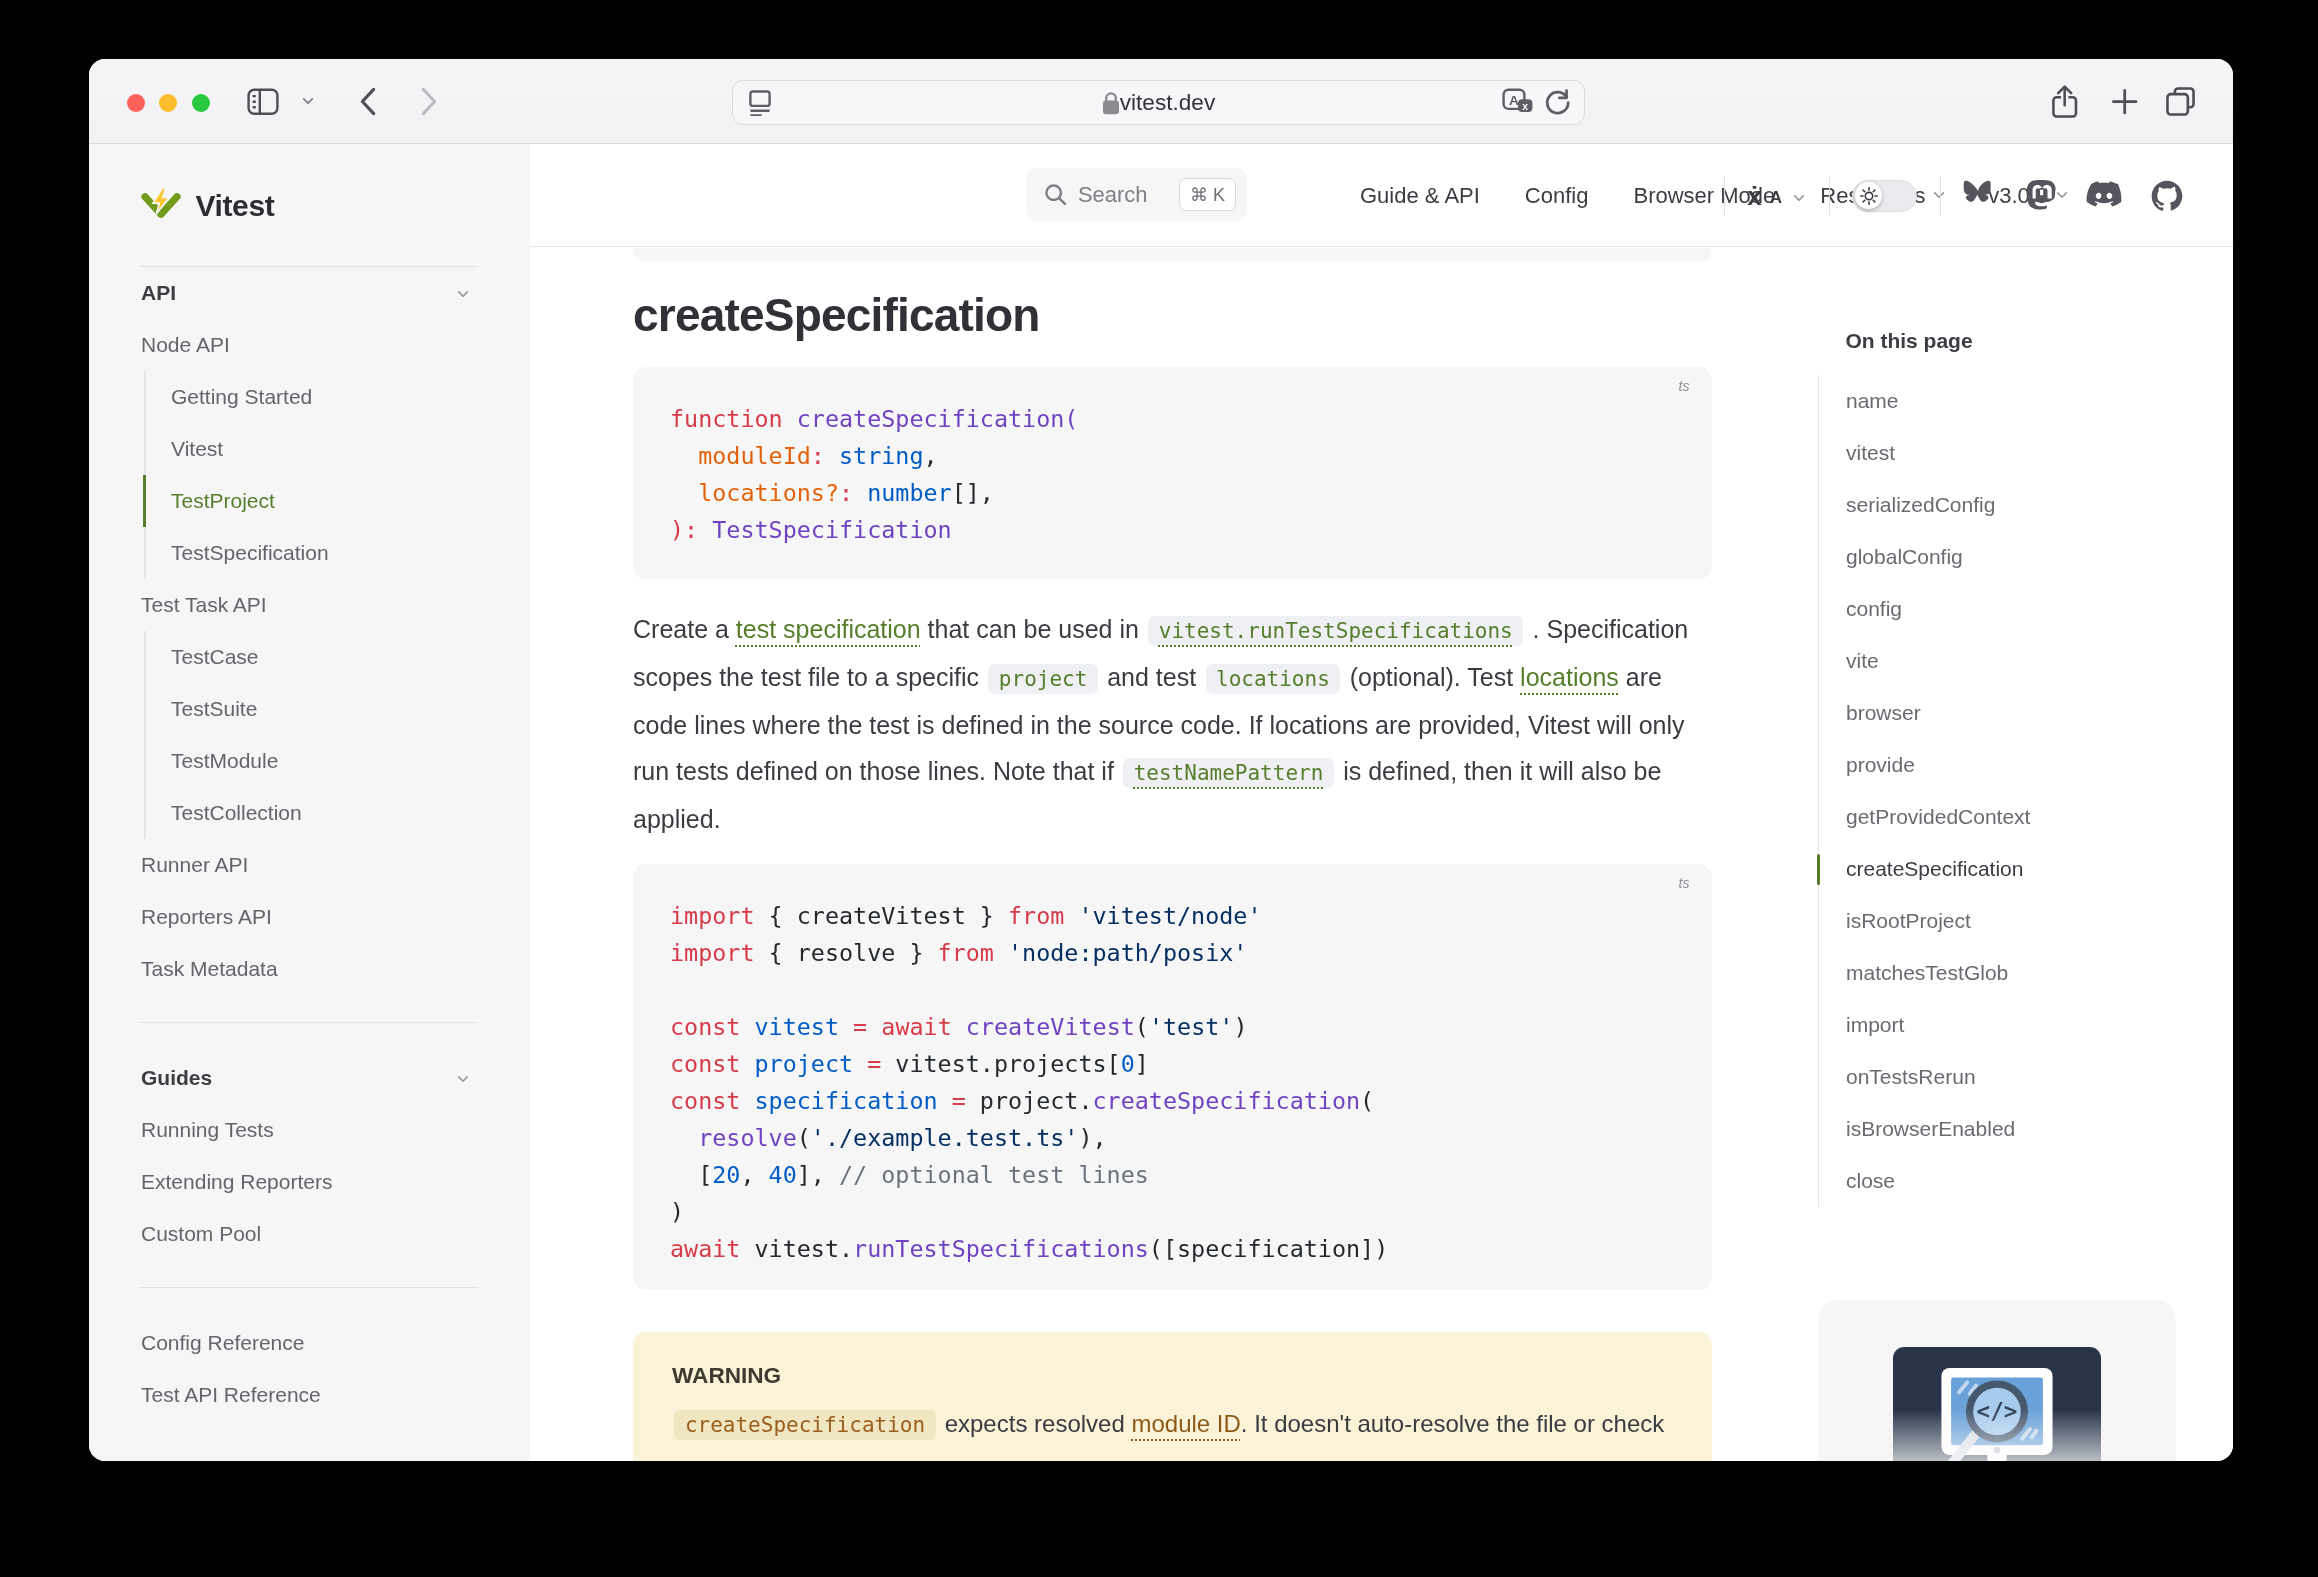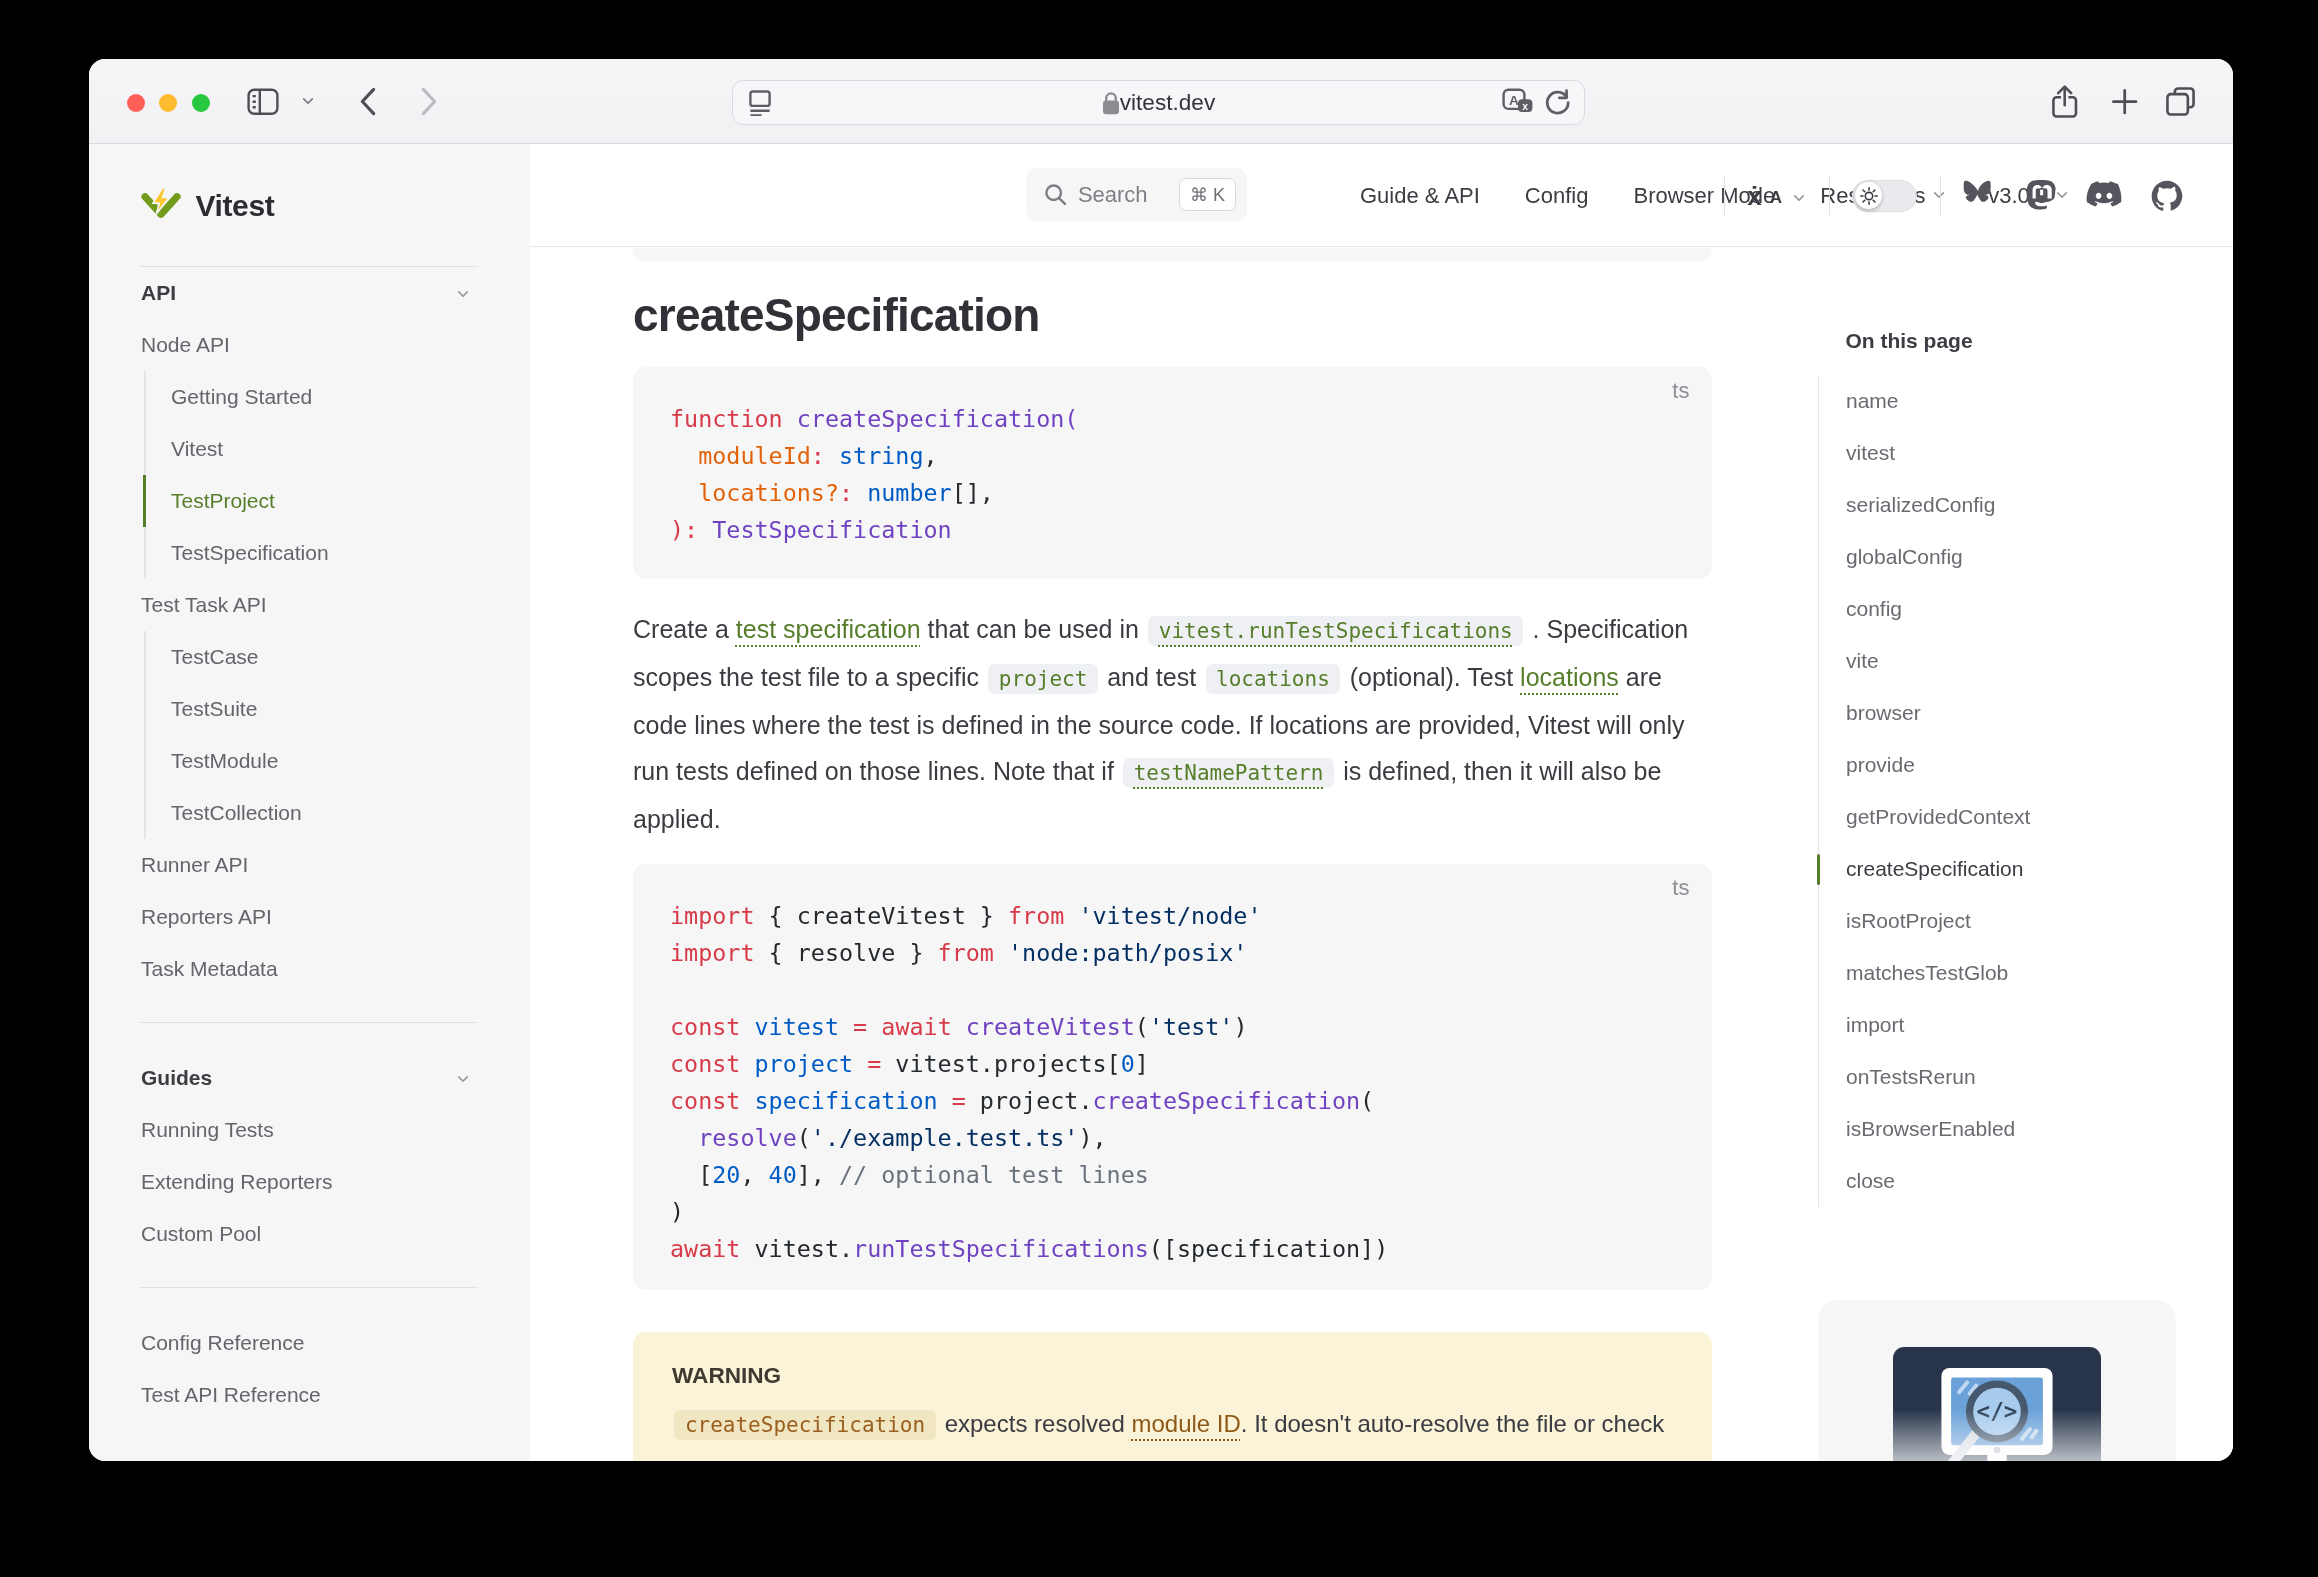--- a/index.html
+++ b/index.html
@@ -78,21 +78,21 @@
   .social { display:flex; align-items:center; gap:29px; color:#55555e; }
 
   
   .content { position:absolute; left:544px; top:0; width:1079px; height:100%; }
   .prevstrip { position:absolute; left:0; top:189px; width:100%; height:13px;
                background:#f6f6f7; border-radius:0 0 11.3px 11.3px; }
   h1.title { position:absolute; left:0; top:229px; font-size:46px; font-weight:600;
              letter-spacing:-0.8px; color:#303036; }
   .codeblock { position:absolute; left:0; width:100%; background:#f6f6f7; border-radius:13px; }
   .cb1 { top:308px; height:212px; } .cb2 { top:805px; height:426px; }
-  .codelang { position:absolute; top:11.3px; right:22.6px; font-size:22px; color:#8f8f96; }
+  .codelang { position:absolute; top:11.3px; right:22.6px; font-size:14px; color:#8f8f96;font-style:italic; }
   pre.code { padding:34px 0 0 37px; font-family:"DejaVu Sans Mono", monospace;
              font-size:23.4px; line-height:37px; }
   .code-line { height:37px; white-space:pre; }
   .tok-k{color:#d73a49} .tok-f{color:#6f42c1} .tok-v{color:#005cc5} .tok-o{color:#e36209}
   .tok-s{color:#032f62} .tok-n{color:#005cc5} .tok-c{color:#6a737d} .tok-p{color:#24292e}
 
   .para { position:absolute; left:0; top:547px; width:100%; font-size:25px; line-height:46px; color:#3b3b42; }
   .chip { font-family:"DejaVu Sans Mono", monospace; font-size:21px; background:#eef0f3;
           color:#567d2a; border-radius:6.5px; padding:3.2px 10.5px; margin:0 2.4px; white-space:nowrap; }
   .chip-link { text-decoration:underline dotted #567d2a 1.6px; text-underline-offset:6.5px; cursor:pointer; }

